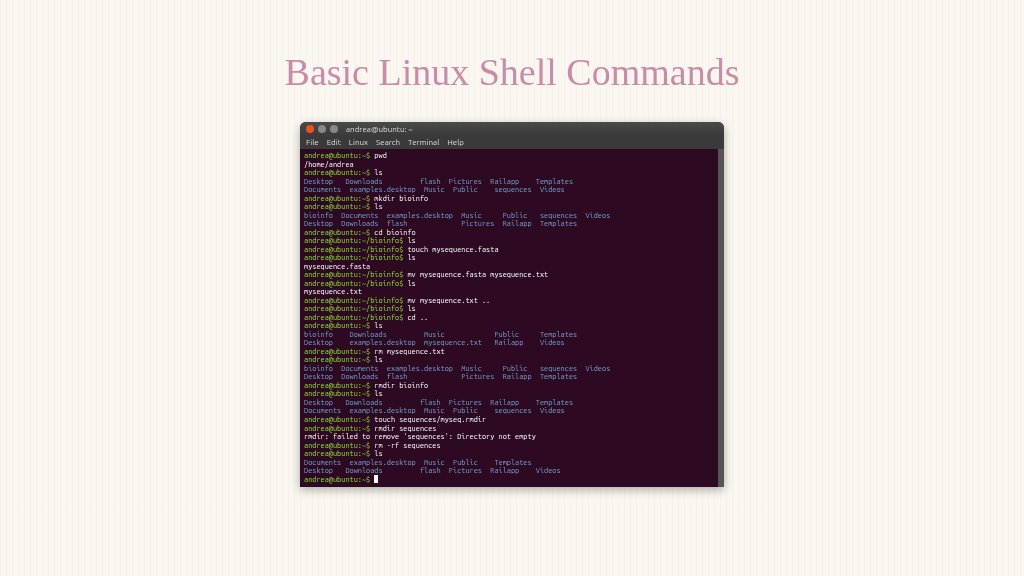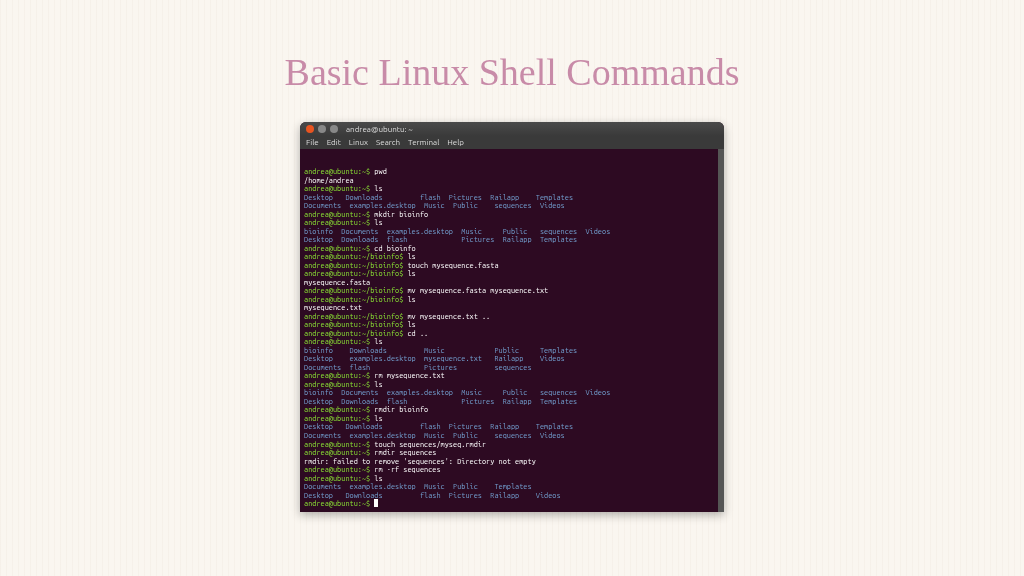--- a/index.html
+++ b/index.html
@@ -46,21 +46,21 @@
       color: #ddd;
       font-size: 8px;
       font-family: Ubuntu, sans-serif;
       padding: 2px 6px;
       display: flex;
       gap: 8px;
     }
     .menubar span { cursor: default; }
     .term-body {
       background: #2d0a22;
-      padding: 18px 4px 4px 4px;
+      padding: 2px 4px 4px 4px;
       font-family: 'Ubuntu Mono', 'DejaVu Sans Mono', monospace;
       font-size: 7.4px;
       line-height: 1.15;
       color: #e8e8e8;
       position: relative;
     }
     .scrollbar {
       position: absolute;
       right: 0; top: 0; bottom: 0;
       width: 6px;
@@ -111,21 +111,20 @@
     <div class="ln out">mysequence.fasta</div>
     <div class="ln"><span class="pr">andrea@ubuntu:~/bioinfo$</span><span class="cmd"> mv mysequence.fasta mysequence.txt</span></div>
     <div class="ln"><span class="pr">andrea@ubuntu:~/bioinfo$</span><span class="cmd"> ls</span></div>
     <div class="ln out">mysequence.txt</div>
     <div class="ln"><span class="pr">andrea@ubuntu:~/bioinfo$</span><span class="cmd"> mv mysequence.txt ..</span></div>
     <div class="ln"><span class="pr">andrea@ubuntu:~/bioinfo$</span><span class="cmd"> ls</span></div>
     <div class="ln"><span class="pr">andrea@ubuntu:~/bioinfo$</span><span class="cmd"> cd ..</span></div>
     <div class="ln"><span class="pr">andrea@ubuntu:~$</span><span class="cmd"> ls</span></div>
     <div class="ln dir">bioinfo    Downloads         Music            Public     Templates</div>
     <div class="ln dir">Desktop    examples.desktop  mysequence.txt   Railapp    Videos</div>
-    <div class="ln dir">Documents  flash             Pictures         sequences</div>
     <div class="ln"><span class="pr">andrea@ubuntu:~$</span><span class="cmd"> rm mysequence.txt</span></div>
     <div class="ln"><span class="pr">andrea@ubuntu:~$</span><span class="cmd"> ls</span></div>
     <div class="ln dir">bioinfo  Documents  examples.desktop  Music     Public   sequences  Videos</div>
     <div class="ln dir">Desktop  Downloads  flash             Pictures  Railapp  Templates</div>
     <div class="ln"><span class="pr">andrea@ubuntu:~$</span><span class="cmd"> rmdir bioinfo</span></div>
     <div class="ln"><span class="pr">andrea@ubuntu:~$</span><span class="cmd"> ls</span></div>
     <div class="ln dir">Desktop   Downloads         flash  Pictures  Railapp    Templates</div>
     <div class="ln dir">Documents  examples.desktop  Music  Public    sequences  Videos</div>
     <div class="ln"><span class="pr">andrea@ubuntu:~$</span><span class="cmd"> touch sequences/myseq.rmdir</span></div>
     <div class="ln"><span class="pr">andrea@ubuntu:~$</span><span class="cmd"> rmdir sequences</span></div>

